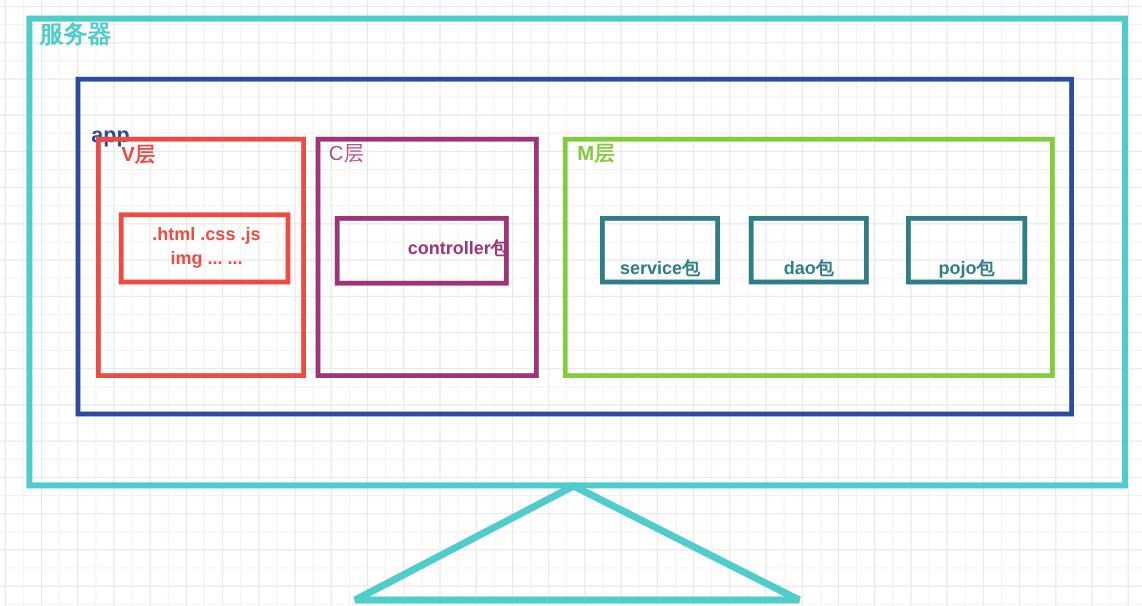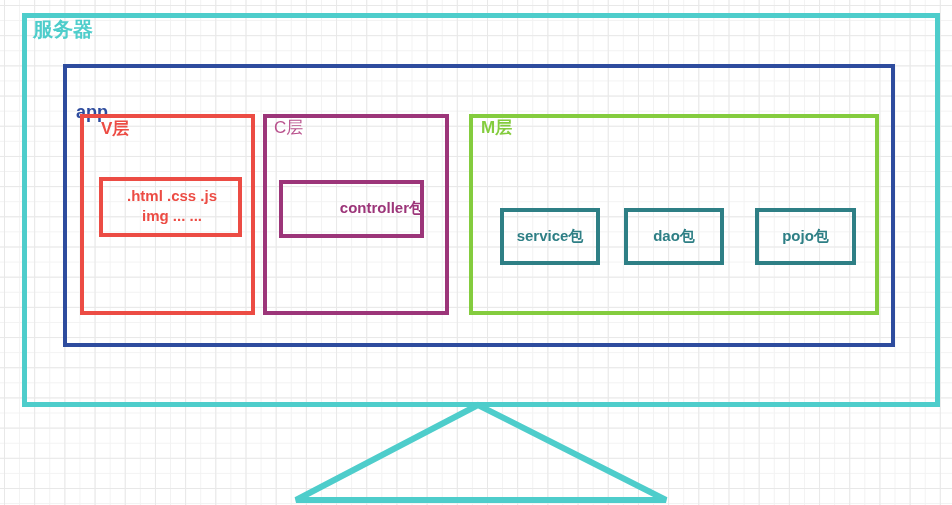--- a/index.html
+++ b/index.html
@@ -164,23 +164,22 @@
     font-weight: bold;
   }
 
   .pkg-box {
     position: absolute;
     box-sizing: border-box;
     top: 180px;
     height: 57px;
     border: 4px solid #2E7F85;
     display: flex;
-    align-items: center;
+    align-items: flex-end;
     justify-content: center;
-    margin-top: 28px;
   }
   .pkg-label {
     color: #2E7F85;
     font-size: 15px;
     font-weight: bold;
     white-space: nowrap;
   }
   #pkg-service { left: 500px; width: 100px; }
   #pkg-dao     { left: 624px; width: 100px; }
   #pkg-pojo    { left: 755px; width: 101px; }

